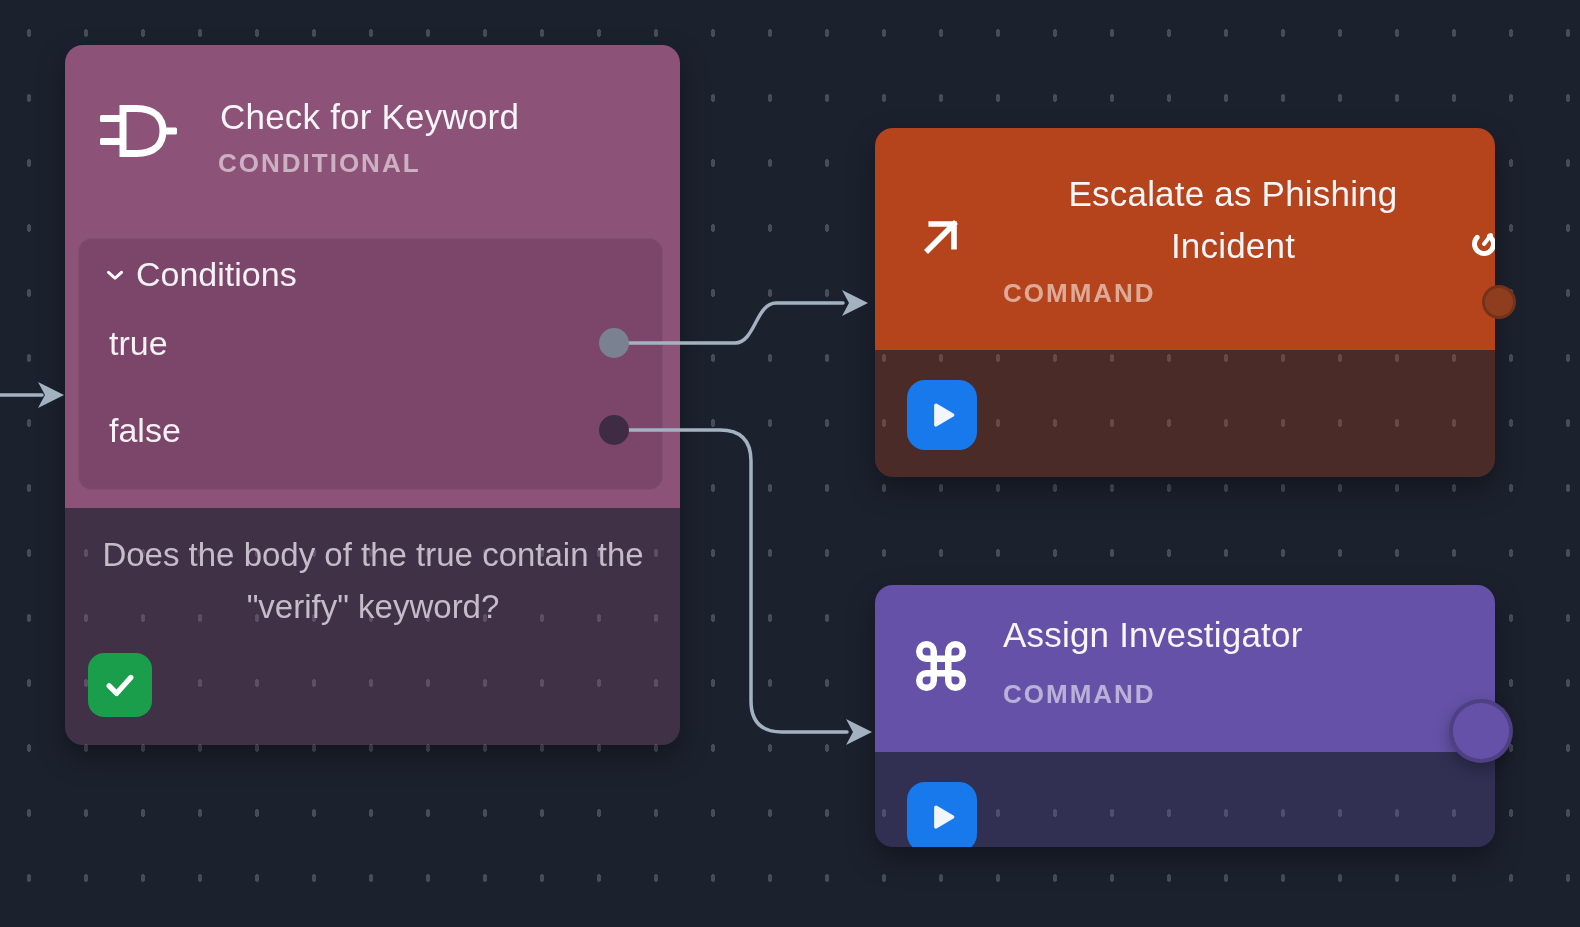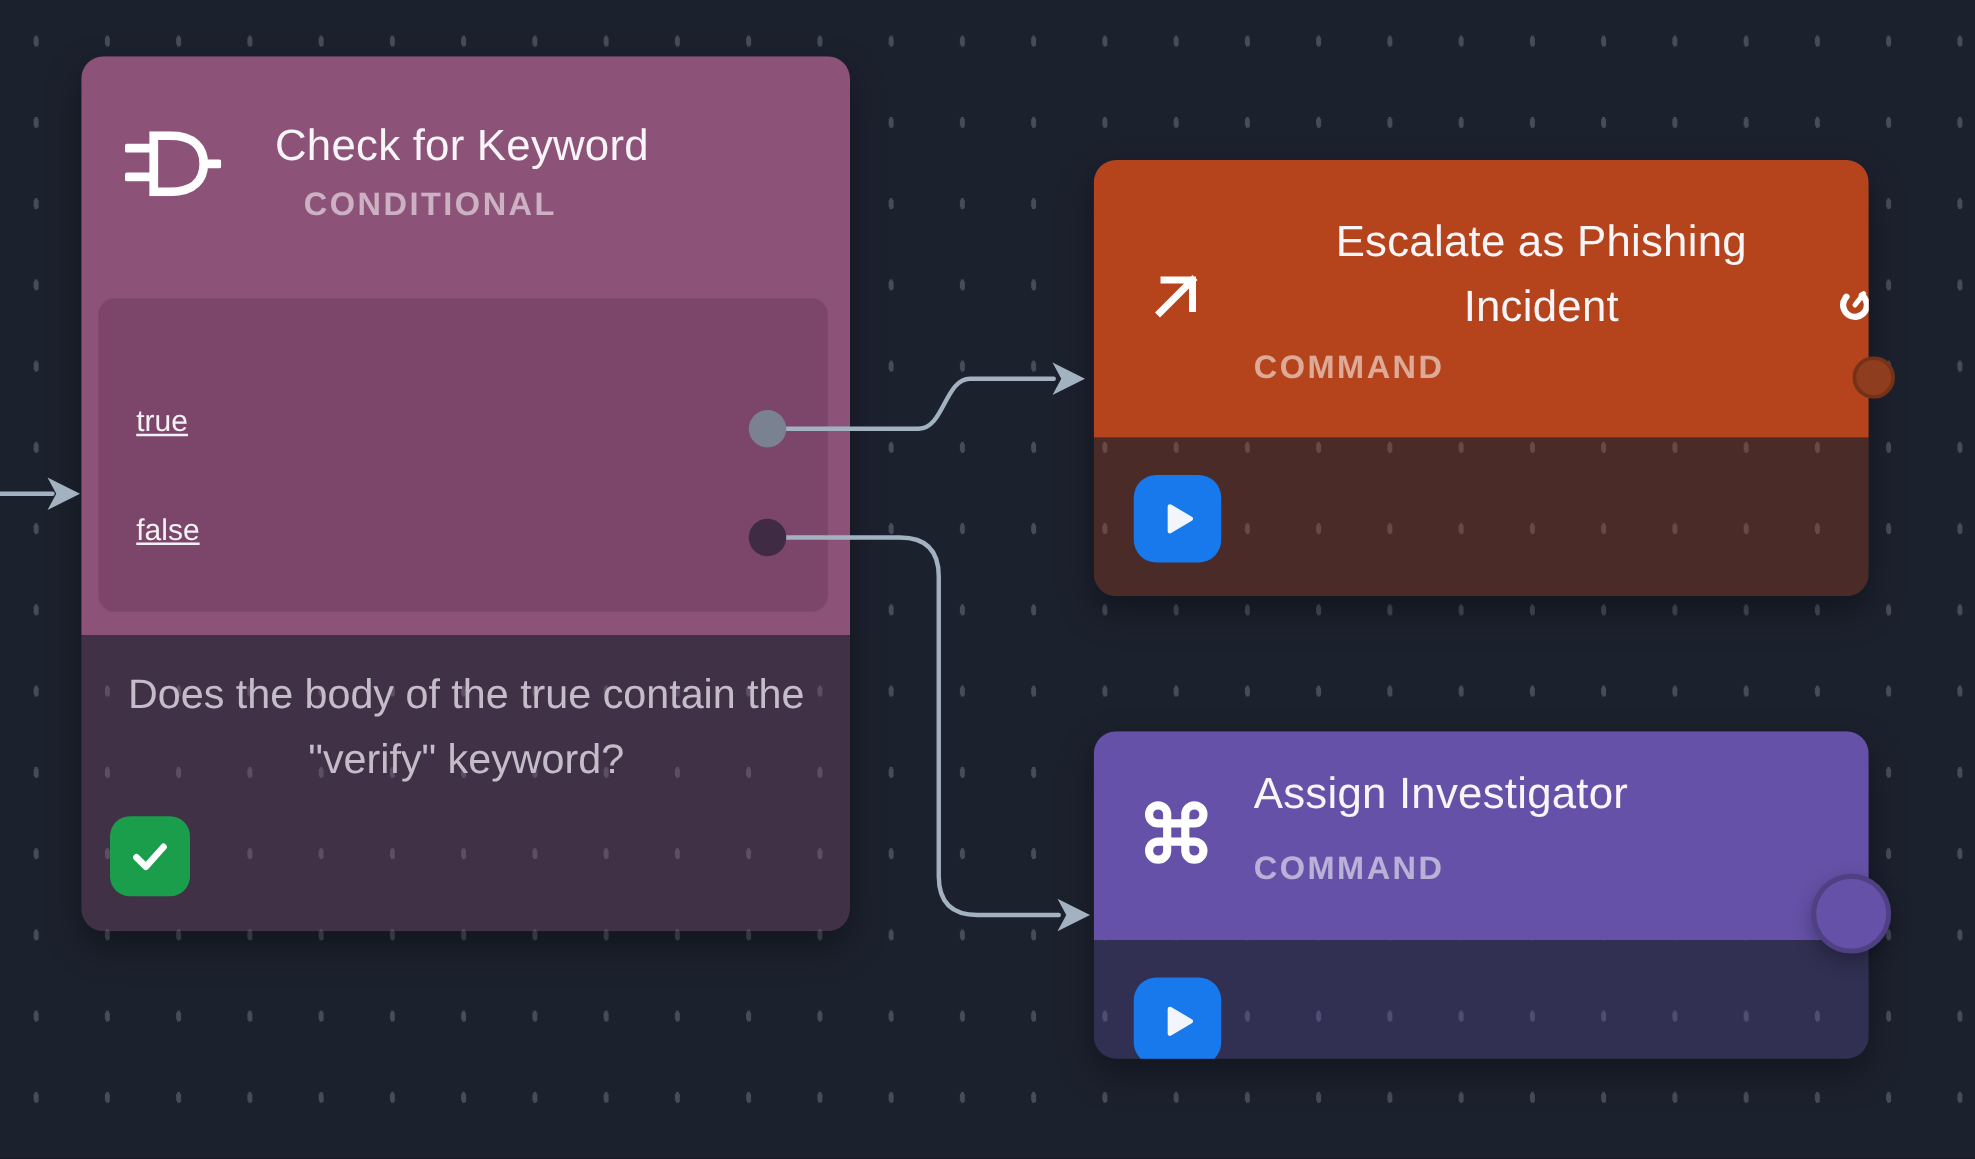--- a/index.html
+++ b/index.html
@@ -22,29 +22,29 @@
   .node-title { position:absolute; color:#f7f5f7; font-size:35px; line-height:52px; letter-spacing:0.2px; }
   .node-type  { position:absolute; color:rgba(255,255,255,0.55); font-size:26px; font-weight:700; letter-spacing:2px; }
 
   
   #node-conditional { left:65px; top:45px; width:615px; height:700px; }
   #node-conditional .node-header { height:463px; background:var(--conditional-accent); }
   #node-conditional .node-body   { top:463px; height:237px; background:rgba(141,82,120,0.33); }
 
   .cond-icon { position:absolute; left:35px; top:60px; width:77px; height:52px; }
   #node-conditional .node-title { left:155px; top:46px; }
-  #node-conditional .node-type  { left:153px; top:103px;margin-left:25px; }
+  #node-conditional .node-type  { left:153px; top:103px; }
 
   .panel { position:absolute; left:13px; top:193px; width:585px; height:252px;
            border-radius:14px; background:rgba(30,8,26,0.15);
            border:1px solid rgba(255,255,255,0.05); }
   .panel-header { position:absolute; left:0; top:14px; height:44px; width:100%; cursor:pointer; }
   .chevron { position:absolute; left:23px; top:9px; width:26px; height:26px; }
   .panel-label { position:absolute; left:57px; top:2px; color:#f4f1f4; font-size:34px; }
-  .out-label { position:absolute; left:30px; color:#f4f1f4; font-size:24px;text-decoration:underline; }
+  .out-label { position:absolute; left:30px; color:#f4f1f4; font-size:34px; }
   .out-true  { top:85px; }
   .out-false { top:172px; }
 
   .desc { position:absolute; left:28px; top:21px; width:560px;
           color:#c4bdc9; font-size:33px; line-height:52px; }
   .check-badge { position:absolute; left:23px; top:145px; width:64px; height:64px;
                  border-radius:16px; background:var(--success-check);
                  display:flex; align-items:center; justify-content:center; cursor:pointer; }
   .check-badge svg { width:40px; height:40px; }
 
@@ -98,20 +98,28 @@
           <rect x="0" y="10" width="23" height="7" rx="1.5" fill="#fff"></rect>
           <rect x="0" y="33" width="23" height="7" rx="1.5" fill="#fff"></rect>
           <path d="M23,3.5 H36 C56,3.5 63,14 63,26 C63,38 56,48.5 36,48.5 H23 Z" fill="none" stroke="#fff" stroke-width="7"></path>
           <rect x="63" y="22.5" width="14" height="7" rx="1.5" fill="#fff"></rect>
         </svg>
       </span>
       <div class="node-title">Check for Keyword</div>
       <div class="node-type">CONDITIONAL</div>
 
       <div class="panel">
+        <div class="panel-header">
+          <span class="chevron">
+            <svg viewBox="0 0 24 24">
+                <path d="M6,9.5 L12,15 L18,9.5" fill="none" stroke="#fff" stroke-width="2.8" stroke-linecap="round" stroke-linejoin="round"></path>
+              </svg>
+          </span>
+          <span class="panel-label">Conditions</span>
+        </div>
         <div class="out-label out-true">true</div>
         <div class="out-label out-false">false</div>
       </div>
     </div>
 
     <div class="node-body">
       <div class="desc">Does the body of the true contain the "verify" keyword?</div>
       <div class="check-badge">
         <svg viewBox="0 0 24 24">
             <path d="M5.5,12.5 L10,17 L18.5,7.5" fill="none" stroke="#fff" stroke-width="3.2" stroke-linecap="round" stroke-linejoin="round"></path>

